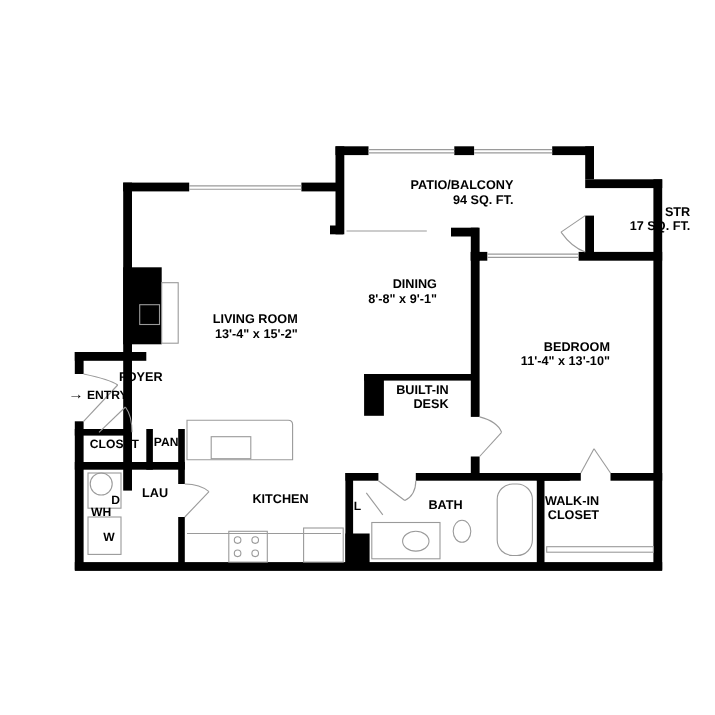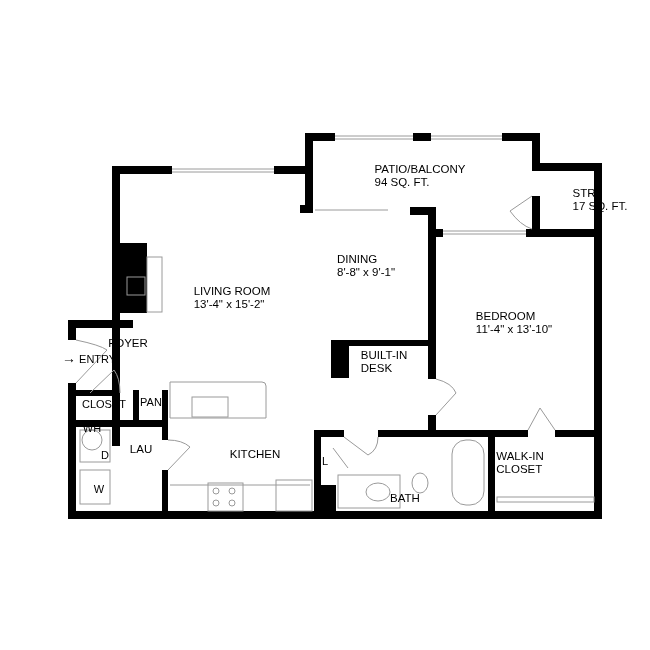--- a/index.html
+++ b/index.html
@@ -1,18 +1,18 @@
 <!DOCTYPE html>
 <html><head>
 <meta charset="utf-8">
 <style>
   html, body { margin: 0; padding: 0; background: #ffffff; }
   body { width: 650px; height: 650px; position: relative; overflow: hidden; }
   svg { position: absolute; left: 0; top: 0; }
-  .lbl { position: absolute; font-family: "Liberation Sans", sans-serif; font-weight: normal; color: #000; text-align: left; line-height: 1.15; white-space: nowrap; transform: translate(-50%, 0); }
+  .lbl { position: absolute; font-family: "Liberation Sans", sans-serif; font-weight: bold; color: #000; text-align: right; line-height: 1.15; white-space: nowrap; transform: translate(-50%, 0); }
   .lbl span { display: block; }
   .big { font-size: 11.5px; }
   .sm { font-size: 11px; }
 </style>
 </head>
 <body>
 
 <svg width="650" height="650" viewBox="0 0 650 650">
   <g fill="#000">
 
@@ -150,31 +150,31 @@
 </div>
 <div class="lbl sm" style="left:151px; top:396px;">
   <span>PAN</span>
 </div>
 <div class="lbl big" style="left:141px; top:443px;">
   <span>LAU</span>
 </div>
 <div class="lbl big" style="left:237px; top:448px;margin-left:18px;">
   <span>KITCHEN</span>
 </div>
-<div class="lbl sm" style="left:92px; top:422px;">
+<div class="lbl sm" style="left:92px; top:460px;">
   <span>WH</span>
 </div>
 <div class="lbl sm" style="left:105px; top:449px;">
   <span>D</span>
 </div>
 <div class="lbl sm" style="left:99px; top:483px;">
   <span>W</span>
 </div>
 <div class="lbl sm" style="left:325px; top:455px;">
   <span>L</span>
 </div>
-<div class="lbl big" style="left:405px; top:454px;margin-top:38px;">
+<div class="lbl big" style="left:405px; top:454px;">
   <span>BATH</span>
 </div>
 <div class="lbl big" style="left:520px; top:450px;">
   <span>WALK-IN</span>
   <span>CLOSET</span>
 </div>
 
 </body></html>

